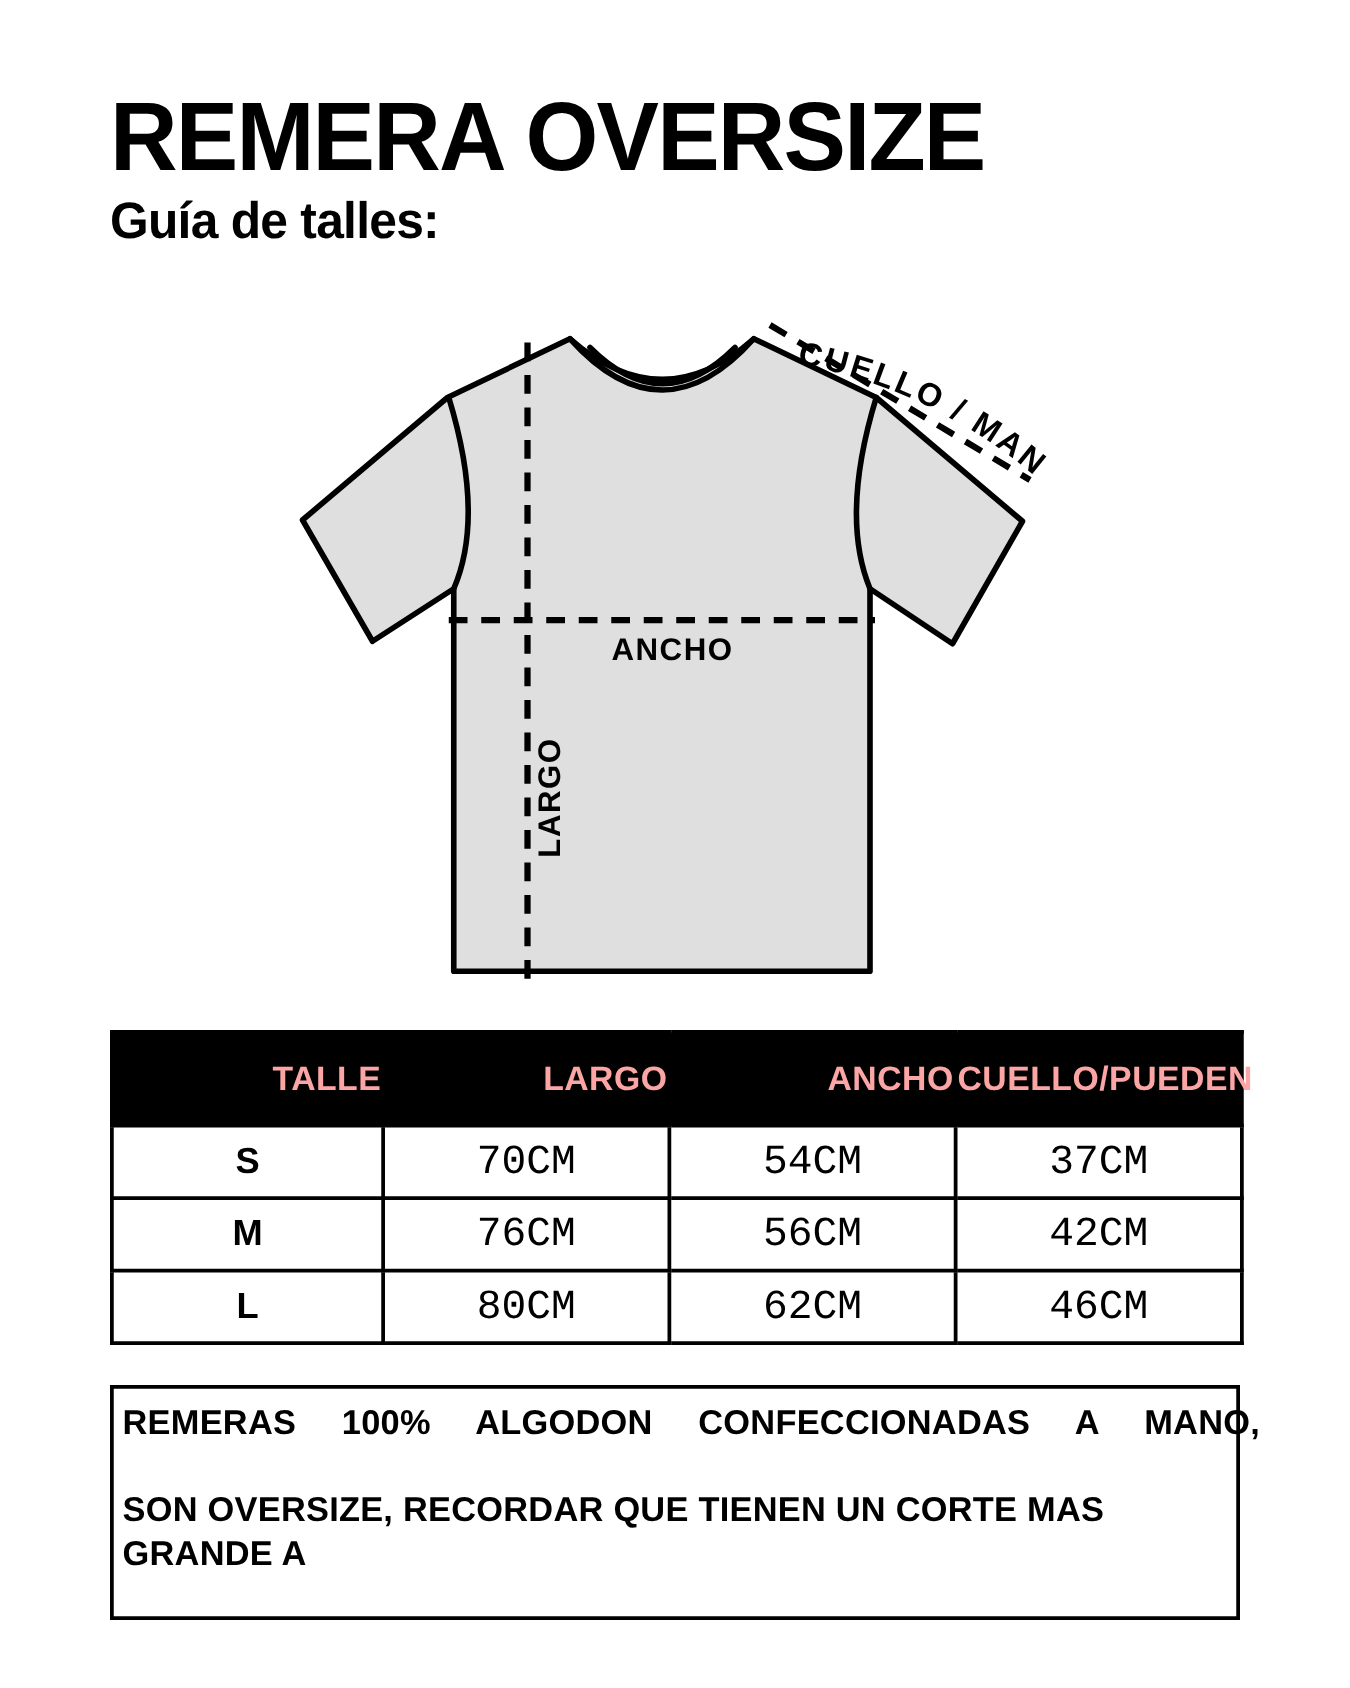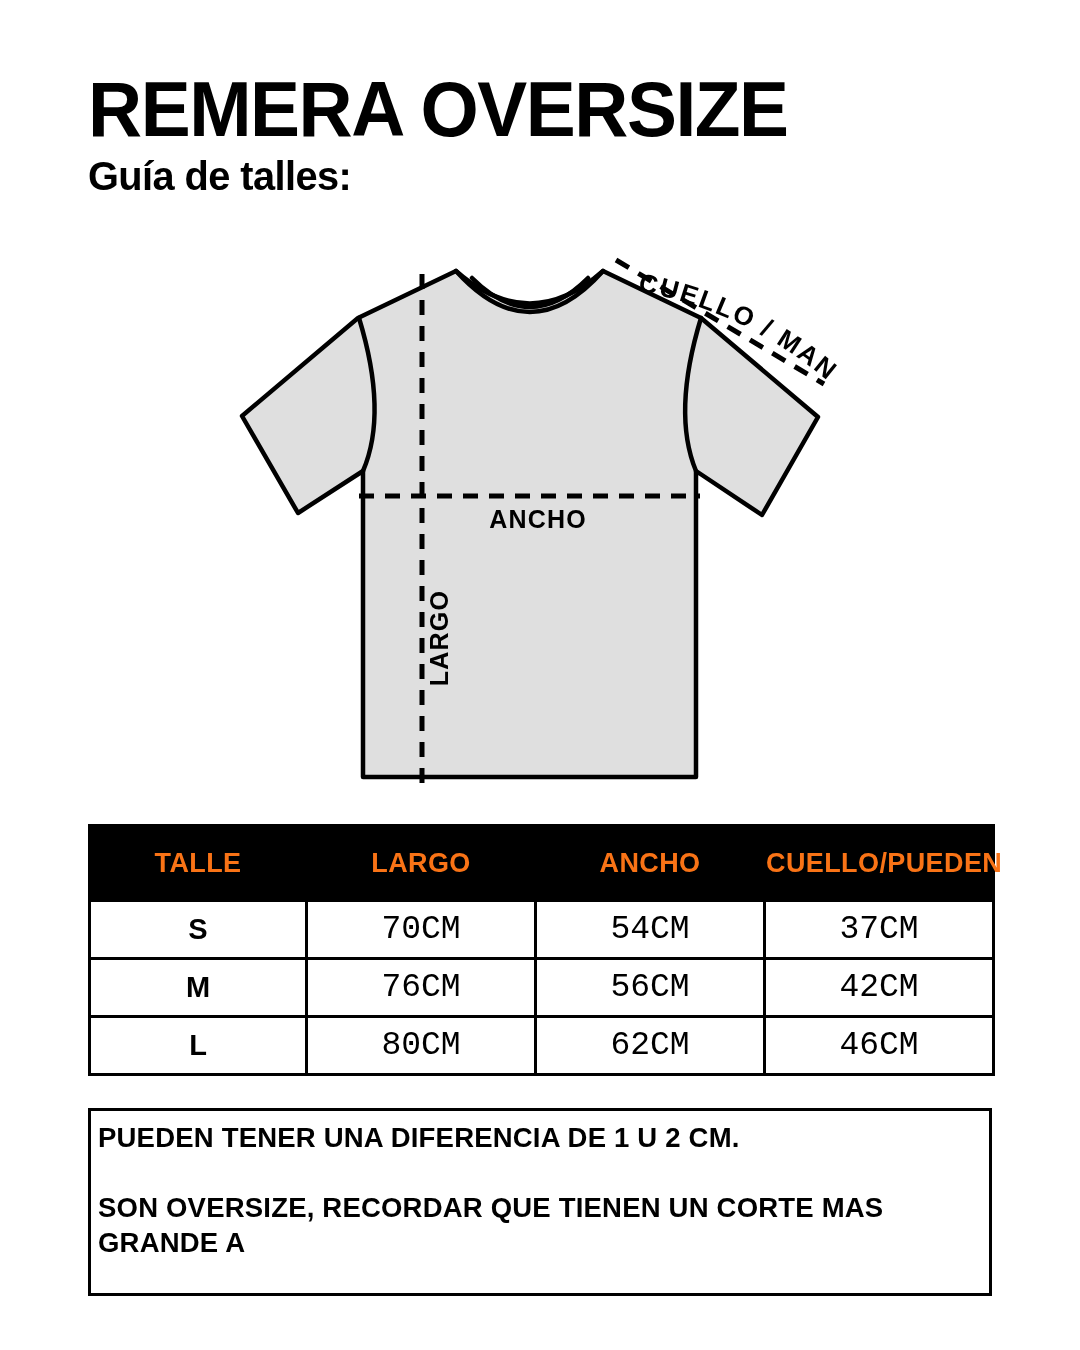--- a/index.html
+++ b/index.html
@@ -104,27 +104,28 @@
     table-layout: fixed;
   }
   #size-table th,
   #size-table td {
     border: 3px solid #000000;
     text-align: center;
     padding: 0;
   }
   #size-table thead th {
     background: #000000;
-    color: #f97316;
+    color: #fca5a5;
     border: 3px solid #000000;
     height: 72px;
     font-family: "Liberation Sans Narrow", "Liberation Sans", sans-serif;
     font-weight: bold;
     font-size: 27px;
     letter-spacing: 0.4px;
+    text-align: right;
   }
   #size-table tbody td {
     height: 55px;
     background: #ffffff;
   }
   .cell-size {
     font-family: "Liberation Sans", sans-serif;
     font-weight: bold;
     font-size: 29px;
   }
@@ -258,17 +259,17 @@
       <td class="cell-size">L</td>
       <td class="cell-value">80CM</td>
       <td class="cell-value">62CM</td>
       <td class="cell-value">46CM</td>
     </tr>
   </tbody>
 </table>
 
 <div id="notes-box">
   <div id="notes-inner">
-    <div class="note-par note-nojust">PUEDEN TENER UNA DIFERENCIA DE 1 U 2 CM.</div>
+    <div class="note-par">REMERAS 100% ALGODON CONFECCIONADAS A MANO,</div>
     <div class="note-par note-nojust">SON OVERSIZE,  RECORDAR QUE TIENEN UN CORTE MAS GRANDE A</div>
 
   </div>
 </div>
 
 </body></html>

